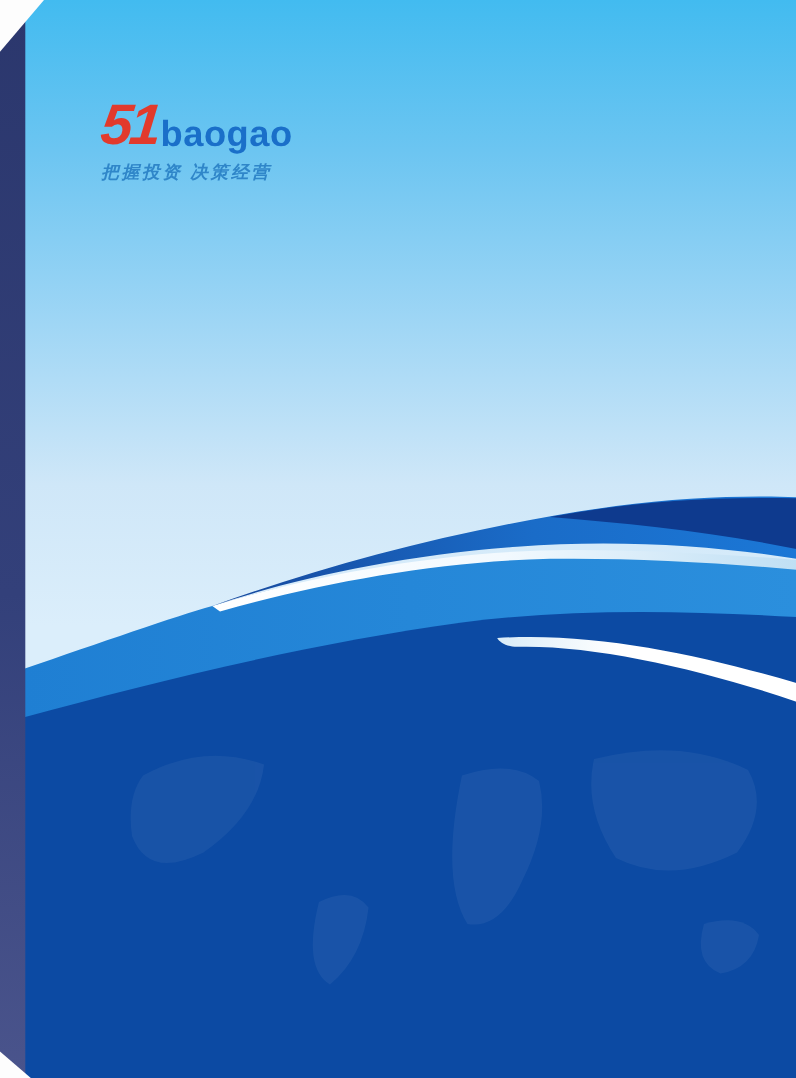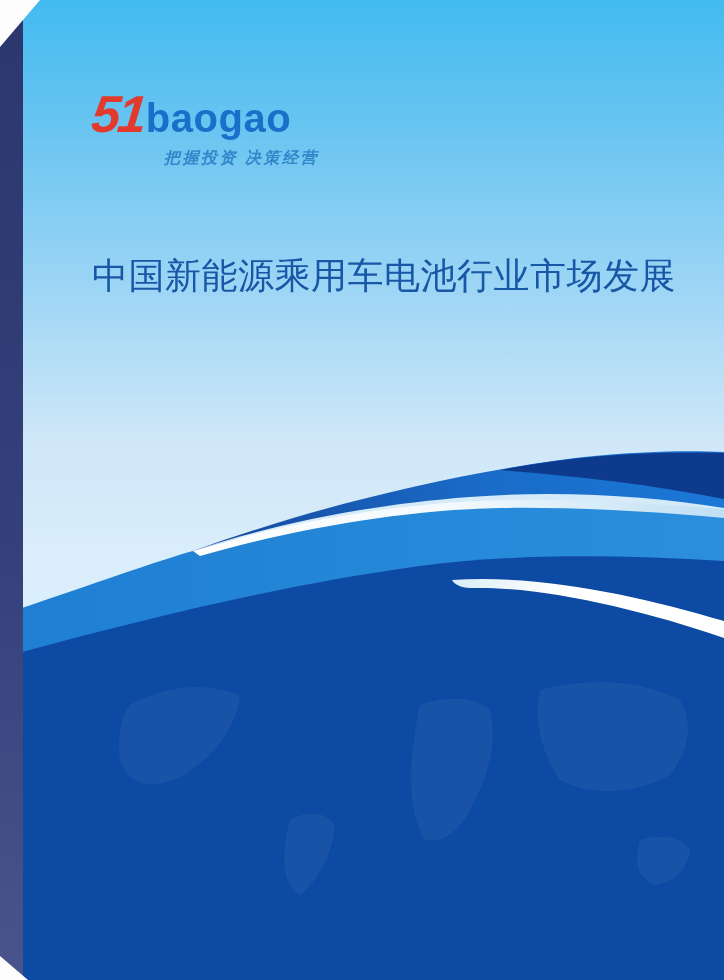--- a/index.html
+++ b/index.html
@@ -28,25 +28,25 @@
   }
   .waves{position:absolute;left:0;top:0;z-index:2;}
   
   .logo{position:absolute;left:92px;top:88px;z-index:6;line-height:1;}
   .logo-row{display:flex;align-items:flex-end;}
   .logo-51{
     color:#e23a2c;font-size:52px;font-weight:bold;font-style:italic;
     transform:skewX(-6deg);letter-spacing:-3px;margin-right:2px;
   }
   .logo-word{
-    color:#1a6fc9;font-size:40px;font-weight:bold;letter-spacing:0.5px;
+    color:#1a6fc9;font-size:33px;font-weight:bold;letter-spacing:0.5px;
     padding-bottom:2px;
   }
   .logo-tagline{
-    margin-top:10px;margin-left:72px;
+    margin-top:10px;
     color:#2f86c9;font-size:16px;font-weight:bold;font-style:italic;
     letter-spacing:2.5px;white-space:nowrap;
   }
   
   .title{
     position:absolute;left:92px;top:252px;z-index:6;
     color:#1856a6;font-size:36px;font-weight:500;
     letter-spacing:0.5px;line-height:48px;white-space:nowrap;
   }
 </style>
@@ -111,16 +111,15 @@
 
   <div class="logo">
     <div class="logo-row">
       <span class="logo-51">51</span>
       <span class="logo-word">baogao</span>
     </div>
     <div class="logo-tagline">把握投资 决策经营</div>
   </div>
 
   <div class="title">
-    <div>中国新能源乘用车电池行业市场发展</div>
   </div>
 
 </div>
 
 </body></html>

